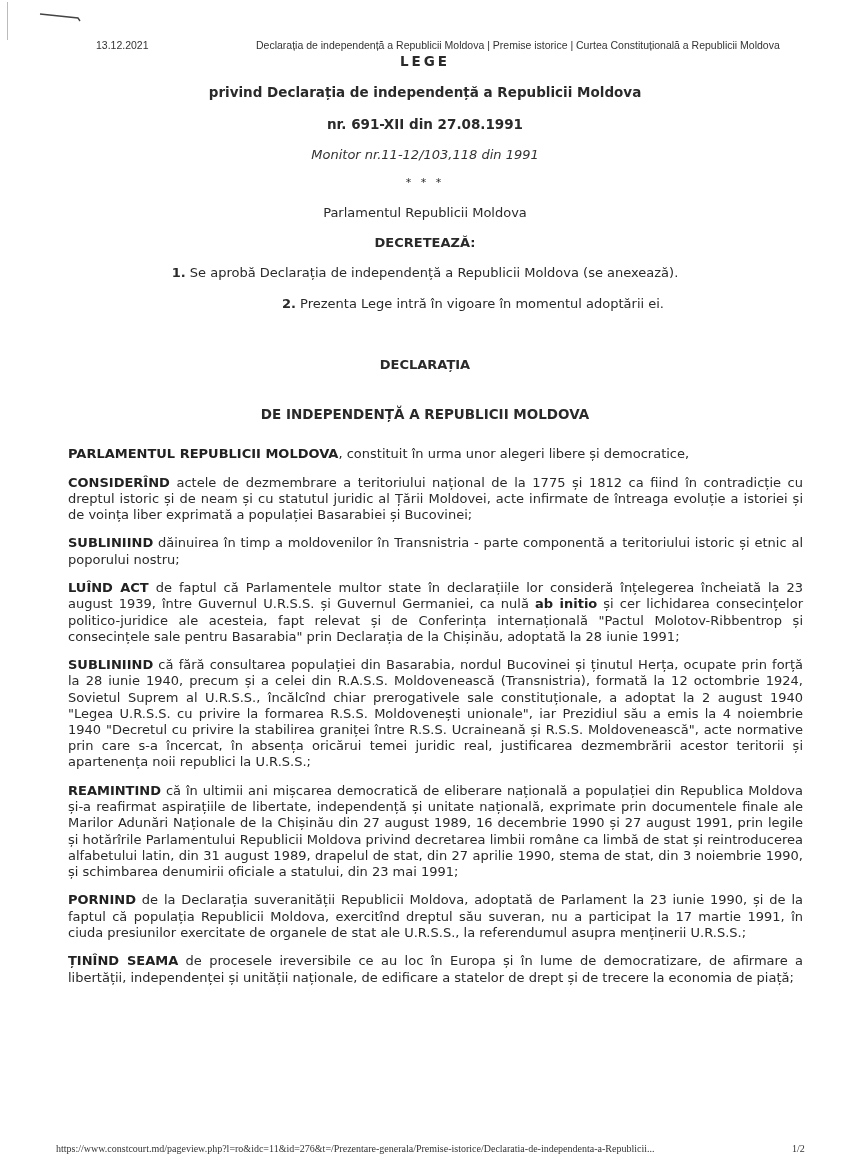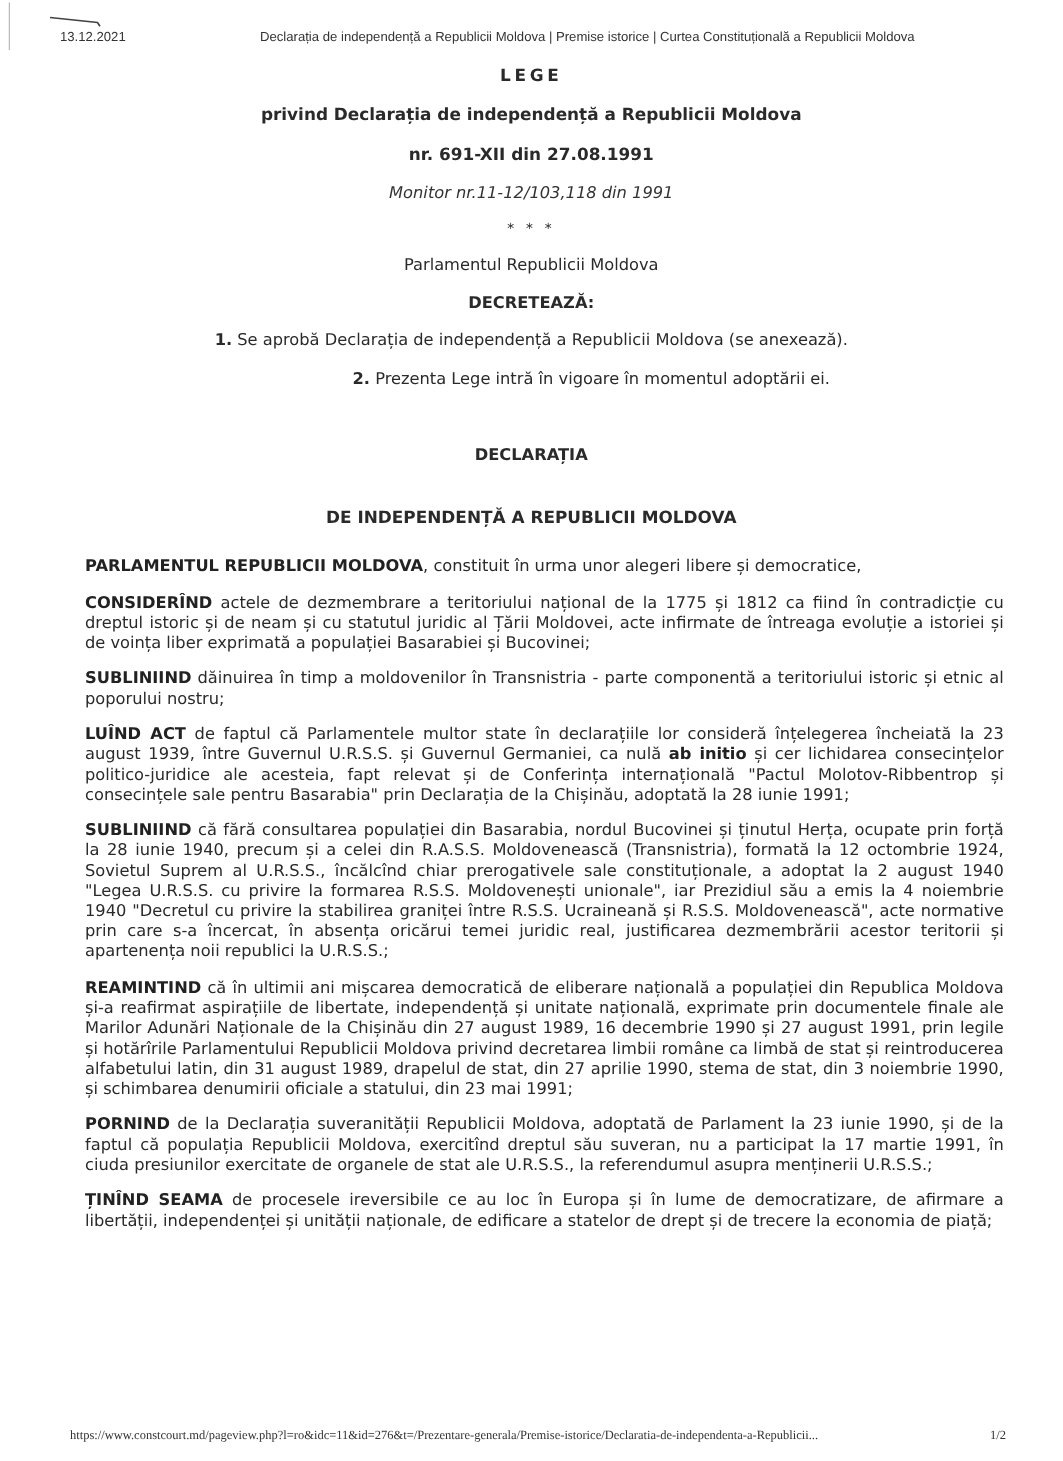--- a/index.html
+++ b/index.html
@@ -1,18 +1,18 @@
 <!DOCTYPE html>
 <html><head>
 <meta charset="utf-8">
 <style>
   html, body { margin: 0; padding: 0; background: #ffffff; }
   body { width: 850px; height: 1169px; position: relative; overflow: hidden;
          font-family: "DejaVu Sans", sans-serif; color: #2a2a2a; }
-  .hdr { position: absolute; top: 24px; font-family: "Liberation Sans", sans-serif; font-size: 10.5px; color: #333; }
+  .hdr { position: absolute; top: 39px; font-family: "Liberation Sans", sans-serif; font-size: 10.5px; color: #333; margin-left: 48px; }
   .hdr-date { left: 48px; }
   .hdr-title { left: 208px; }
   .scribble { position: absolute; left: 38px; top: 12px; width: 48px; height: 10px; }
   .edge-line { position: absolute; left: 7px; top: 2px; width: 1px; height: 38px; background: #bbb; }
   .center { position: absolute; left: 0; width: 850px; text-align: center; }
   .lege { top: 53px; font-weight: bold; font-size: 13.5px; letter-spacing: 3px; }
   .privind { top: 84px; font-weight: bold; font-size: 13.5px; }
   .nr { top: 116px; font-weight: bold; font-size: 13.5px; }
   .monitor { top: 147px; font-style: italic; font-size: 13px; color: #333; }
   .stars { top: 176px; font-size: 11px; letter-spacing: 3px; }

